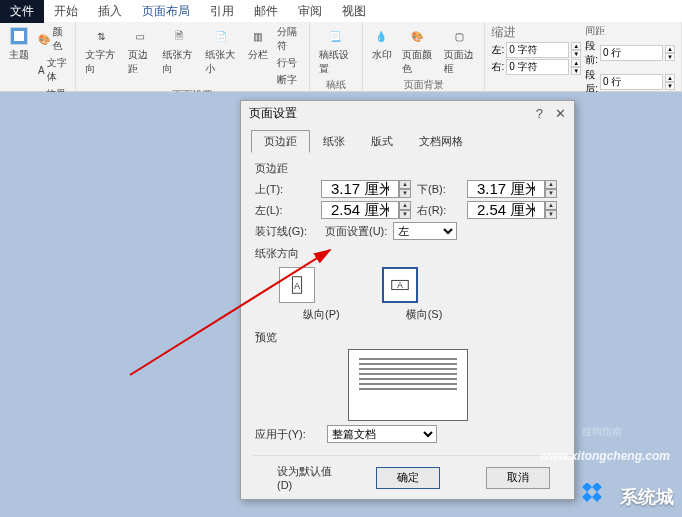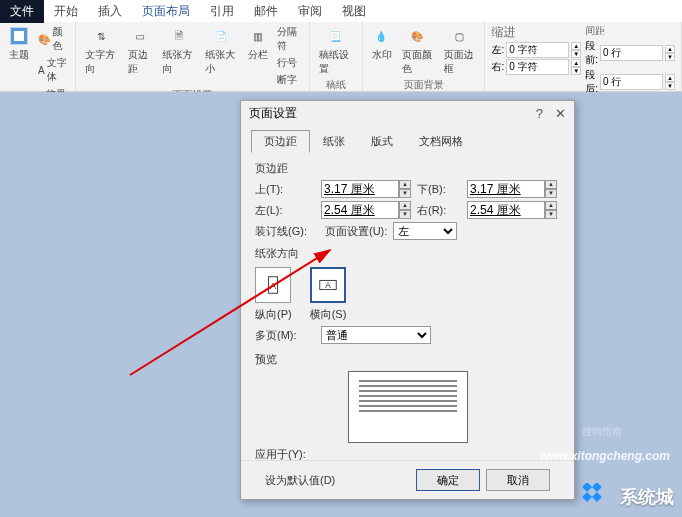--- a/index.html
+++ b/index.html
@@ -33,39 +33,39 @@
 .dlg-title .controls { display: flex; gap: 12px; }
 .dlg-title .controls span { cursor: pointer; font-size: 13px; color: #555; }
 .dlg-tabs { display: flex; padding: 4px 10px 0; gap: 0; }
 .dlg-tabs .dtab { padding: 3px 12px; font-size: 11px; border: 1px solid transparent; cursor: pointer; color: #333; }
 .dlg-tabs .dtab.active { border: 1px solid #999; border-bottom: 1px solid #f0f0f0; background: #f0f0f0; }
 .dlg-body { padding: 8px 14px; font-size: 11px; color: #333; }
 legend, .section-label { font-size: 11px; color: #333; margin-bottom: 4px; display: block; }
 .row { display: flex; align-items: center; gap: 6px; margin: 3px 0; }
 .row label { width: 60px; text-align: left; }
 .num-input { display: flex; align-items: center; }
-.num-input input { width: 78px; height: 18px; border: 1px solid #999; font-size: 12px; padding: 0 2px; text-decoration: underline; }
+.num-input input { width: 78px; height: 18px; border: 1px solid #999; font-size: 15px; padding: 0 9px; }
 .num-input .spn { display: flex; flex-direction: column; }
 .num-input .spn span { width: 12px; height: 9px; border: 1px solid #999; background: #e8e8e8; font-size: 6px; text-align: center; line-height: 7px; cursor: pointer; }
 select { height: 18px; border: 1px solid #999; font-size: 11px; background: #fff; }
 
 .orient-row { display: flex; gap: 18px; margin: 6px 0 4px; }
 .orient { display: flex; flex-direction: column; align-items: center; gap: 4px; cursor: pointer; }
 .orient .box { width: 36px; height: 36px; border: 1px solid #999; display: flex; align-items: center; justify-content: center; background: #fff; }
 .orient.selected .box { border: 2px solid #2b579a; }
 .orient .box svg { width: 22px; height: 22px; }
-.orient span { font-size: 11px; }
+.orient span { font-size: 11px; margin-left: 48px; }
 
 .preview { margin: 4px auto; width: 120px; height: 72px; border: 1px solid #666; background: #fff; padding: 8px 10px; display: flex; flex-direction: column; gap: 3px; }
 .preview div { height: 2px; background: #888; }
 
-.dlg-footer { display: flex; justify-content: space-between; align-items: center; padding: 8px 24px; border-top: 1px solid #ddd; position: absolute; bottom: 0; left: 0; right: 0; }
+.dlg-footer { display: flex; justify-content: space-between; align-items: center; padding: 8px 24px; border-top: 1px solid #ddd; position: absolute; bottom: 0; left: 12px; right: 0; }
 .dlg-footer .left { font-size: 11px; color: #333; cursor: pointer; }
 .dlg-footer .right { display: flex; gap: 6px; }
-.dlg-footer button { width: 64px; height: 22px; font-size: 11px; border: 1px solid #999; background: #e8e8e8; cursor: pointer; }
+.dlg-footer button { width: 64px; height: 22px; font-size: 11px; border: 1px solid #999; background: #e8e8e8; cursor: pointer; margin-left: 40px; }
 .dlg-footer button.primary { border: 1px solid #2b579a; }
 
 
 .arrow { position: absolute; left: 125px; top: 240px; pointer-events: none; }
 
 
 .wm-logo { position: absolute; right: 8px; bottom: 6px; display: flex; align-items: center; gap: 14px; color: #fff; font-size: 18px; font-weight: bold; text-shadow: 0 1px 2px rgba(0,0,0,0.4); }
 .wm-url { position: absolute; right: 12px; bottom: 54px; color: rgba(255,255,255,0.85); font-size: 12px; font-weight: bold; font-style: italic; }
 .wm-sogou { position: absolute; right: 60px; bottom: 78px; color: rgba(255,255,255,0.4); font-size: 10px; }
 </style>
@@ -299,38 +299,35 @@
         <div class="box">
             <svg viewBox="0 0 24 24">
               <rect x="3" y="7" width="18" height="10" fill="#fff" stroke="#333"></rect>
               <text x="12" y="15" font-size="9" text-anchor="middle" fill="#333">A</text>
             </svg>
           </div>
         <span>横向(S)</span>
       </div>
     </div>
 
-    <div class="row">
-      <label>多页(M):</label>
-      <select style="width:110px"><option>普通</option></select>
-    </div>
 
     <span class="section-label" style="margin-top:8px">预览</span>
     <div class="preview">
       <div></div>
         <div></div>
         <div></div>
         <div></div>
         <div></div>
         <div></div>
         <div></div>
     </div>
 
     <div class="row" style="">
       <label style="width:66px">应用于(Y):</label>
+      <select style="width:110px"><option>整篇文档</option></select>
     </div>
   </div>
   <div class="dlg-footer">
     <span class="left">设为默认值(D)</span>
     <div class="right">
       <button class="primary">确定</button>
       <button>取消</button>
     </div>
   </div>
 </div>

